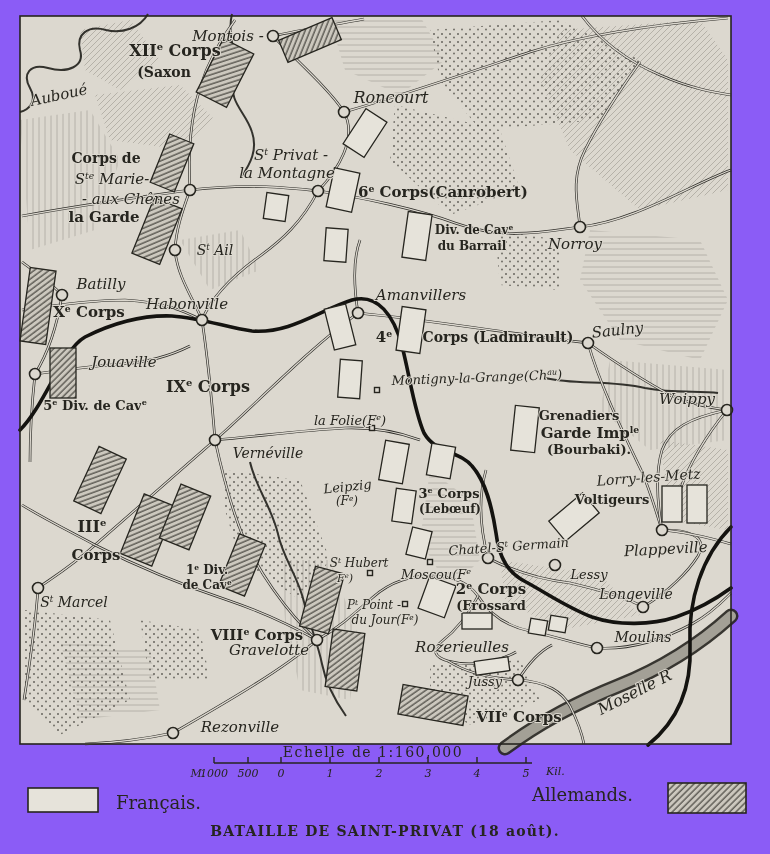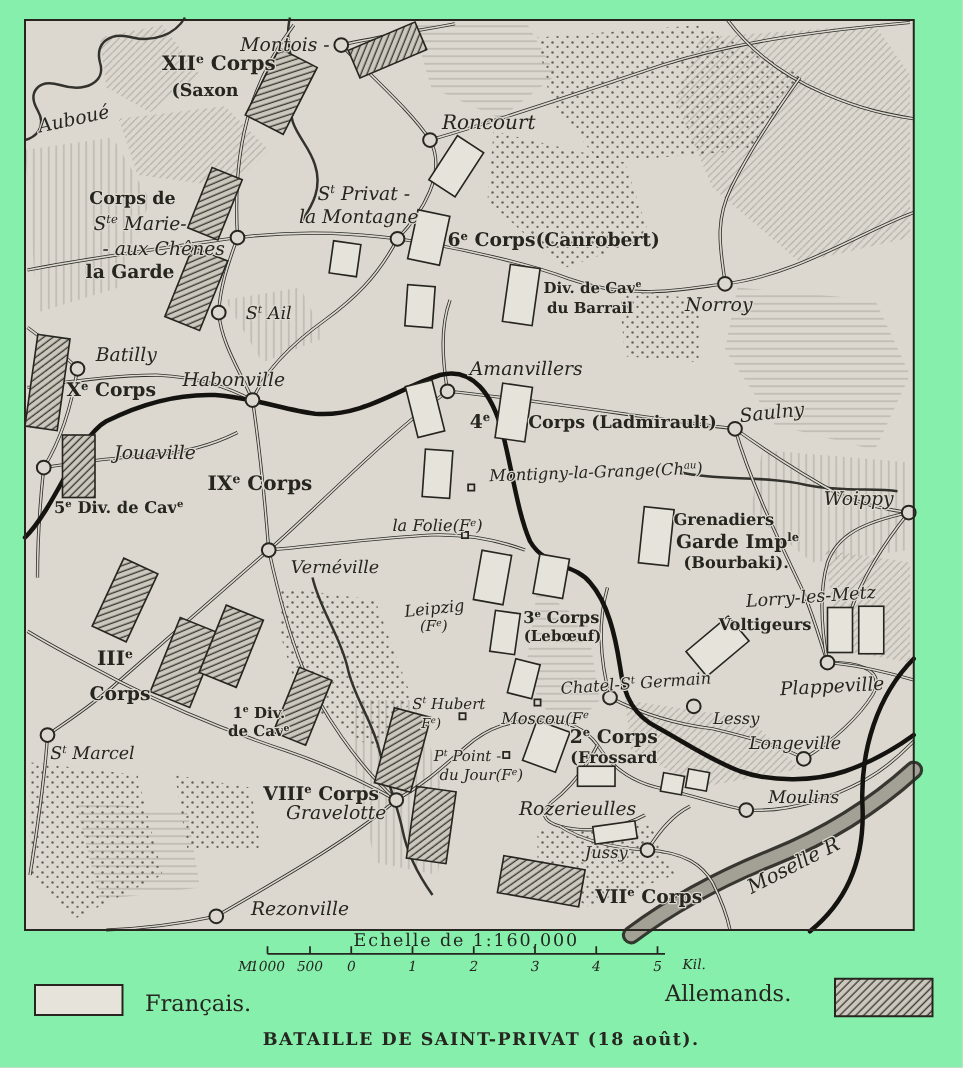--- a/index.html
+++ b/index.html
@@ -1,16 +1,16 @@
 <!DOCTYPE html>
 <html><head>
 <meta charset="utf-8">
 <style>
   html,body{margin:0;padding:0;background:#d8d5cc;}
-  .page{position:relative;width:770px;height:854px;background:#86efac;overflow:hidden;}
+  .page{position:relative;width:770px;height:854px;background:#8b5cf6;overflow:hidden;}
   svg{position:absolute;left:0;top:0;}
   text{font-family:"DejaVu Serif", serif;fill:#26251f;}
   .lbl{paint-order:stroke;stroke:#dcd8cf;stroke-width:2px;stroke-linejoin:round;}
   .up{font-weight:700;}
   .it{font-style:italic;}
   .scale-num{font-style:italic;font-size:11px;}
   .scale-title{font-size:14px;letter-spacing:1.5px;}
   .legend-text{font-size:18px;}
   .caption{font-size:14px;letter-spacing:1.2px;font-weight:700;}
 </style>

